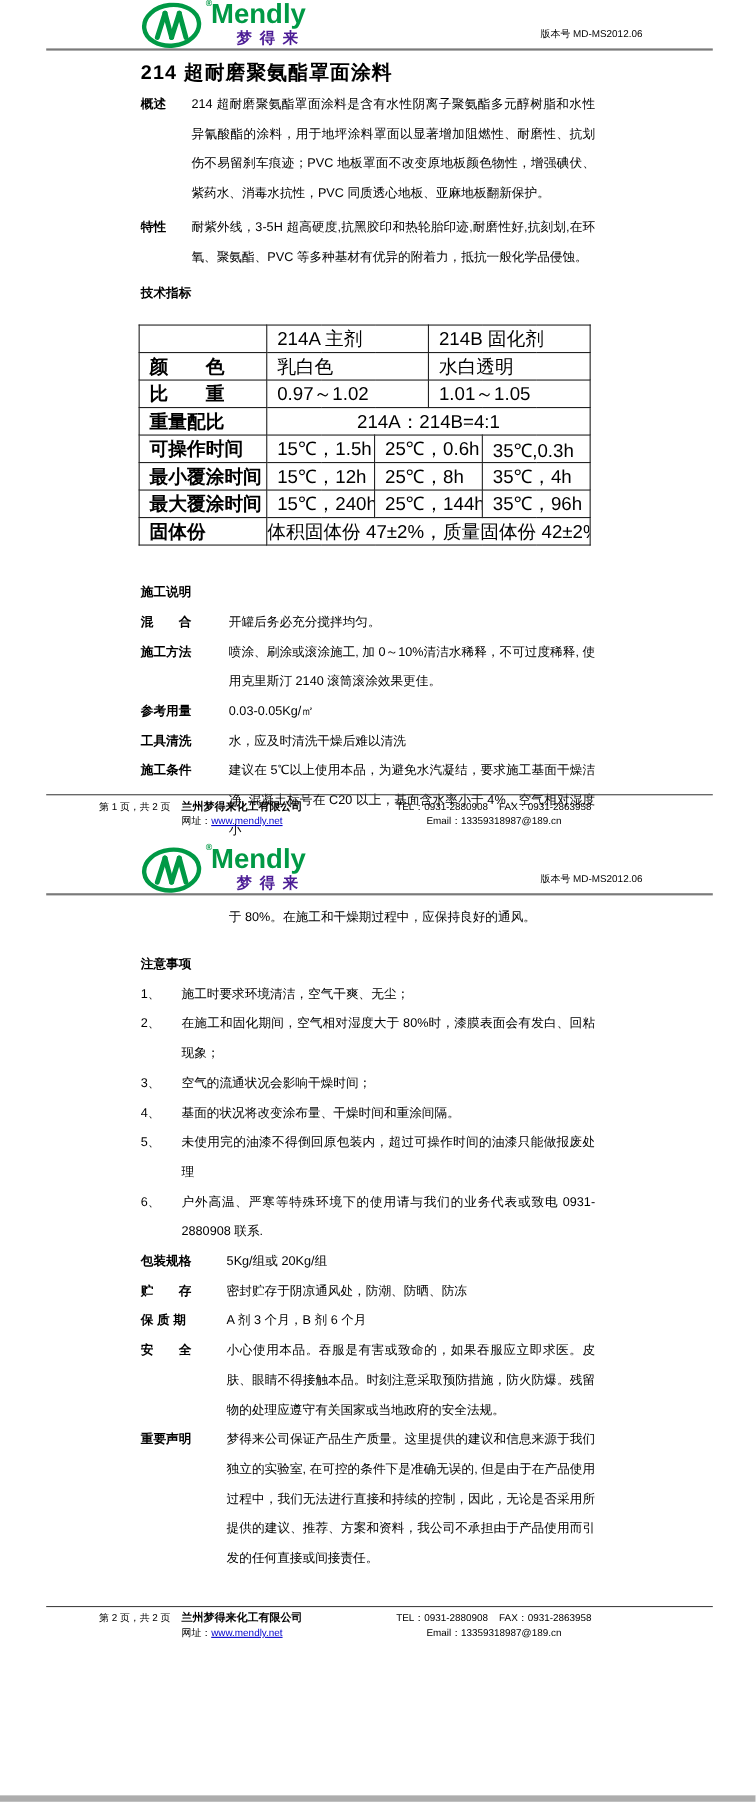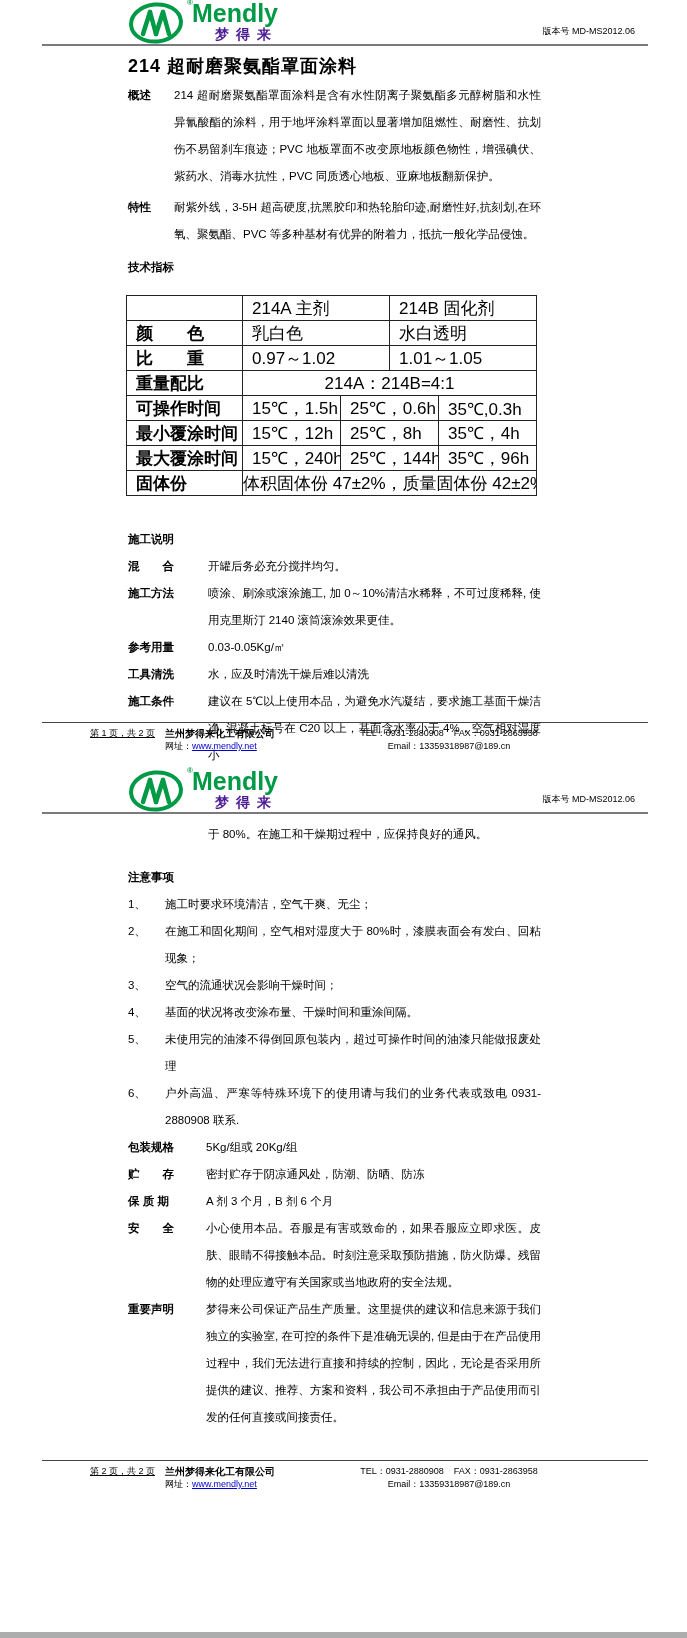--- a/index.html
+++ b/index.html
@@ -8,21 +8,21 @@
     width:687px; height:1638px; overflow:hidden;
     font-family:"Liberation Sans", sans-serif;
     color:#000; font-size:11.5px;
   }
   .sheet { position:relative; width:687px; background:#fff; }
   .sheet1 { height:758px; }
   .sheet2 { height:864px; }
 
   
   .hdr { display:flex; justify-content:space-between; align-items:flex-end;
-         padding:3px 52px 0 128px; height:44px; }
+         padding:3px 103px 0 128px; height:44px; }
   .sheet2 .hdr { margin-top:10px; }
   .logo { display:flex; align-items:flex-start; }
   .logo-mark { flex:0 0 auto; margin-top:1px; }
   .reg { font-size:8px; color:#009945; font-weight:bold; vertical-align:top;
          position:relative; top:-2px; left:1px; }
   .logo-txt { margin-left:2px; line-height:1; }
   .logo-en { font-size:25px; font-weight:800; color:#009945; letter-spacing:0px; }
   .logo-cn { font-size:14px; font-weight:bold; color:#4c1d95; letter-spacing:7px;
              padding-left:28px; margin-top:1px;text-align:right; }
   .version { font-size:9px; color:#000; white-space:nowrap; padding-bottom:6px; }
@@ -57,21 +57,21 @@
   .note-text { flex:1; line-height:27px; text-align:justify; }
   .entry2 .entry-label { flex:0 0 78px; }
 
   
   .footer { position:absolute; left:0; right:0; }
   .sheet1 .footer { top:722px; }
   .sheet2 .footer { top:692px; }
   .f-rule { border:0; border-top:1px solid #444; margin:0 39px 2px 42px; }
   .f-row { display:flex; align-items:flex-start; padding:2px 122px 0 90px; gap:10px;
            font-size:9px; line-height:13px; }
-  .f-left { flex:0 0 auto;text-decoration:underline; }
+  .f-left { flex:0 0 auto; }
   .f-center { flex:1; text-align:left; }
   .f-right { flex:0 0 232px; text-align:center; }
   .f-company { font-size:10px; font-weight:bold; }
   .f-link { color:#0000cc; text-decoration:underline; }
   .f-telfax span { margin:0 5px; }
 
   .bottom-strip { width:687px; height:16px; background:#adadad; }
 </style>
 </head>
 <body>

